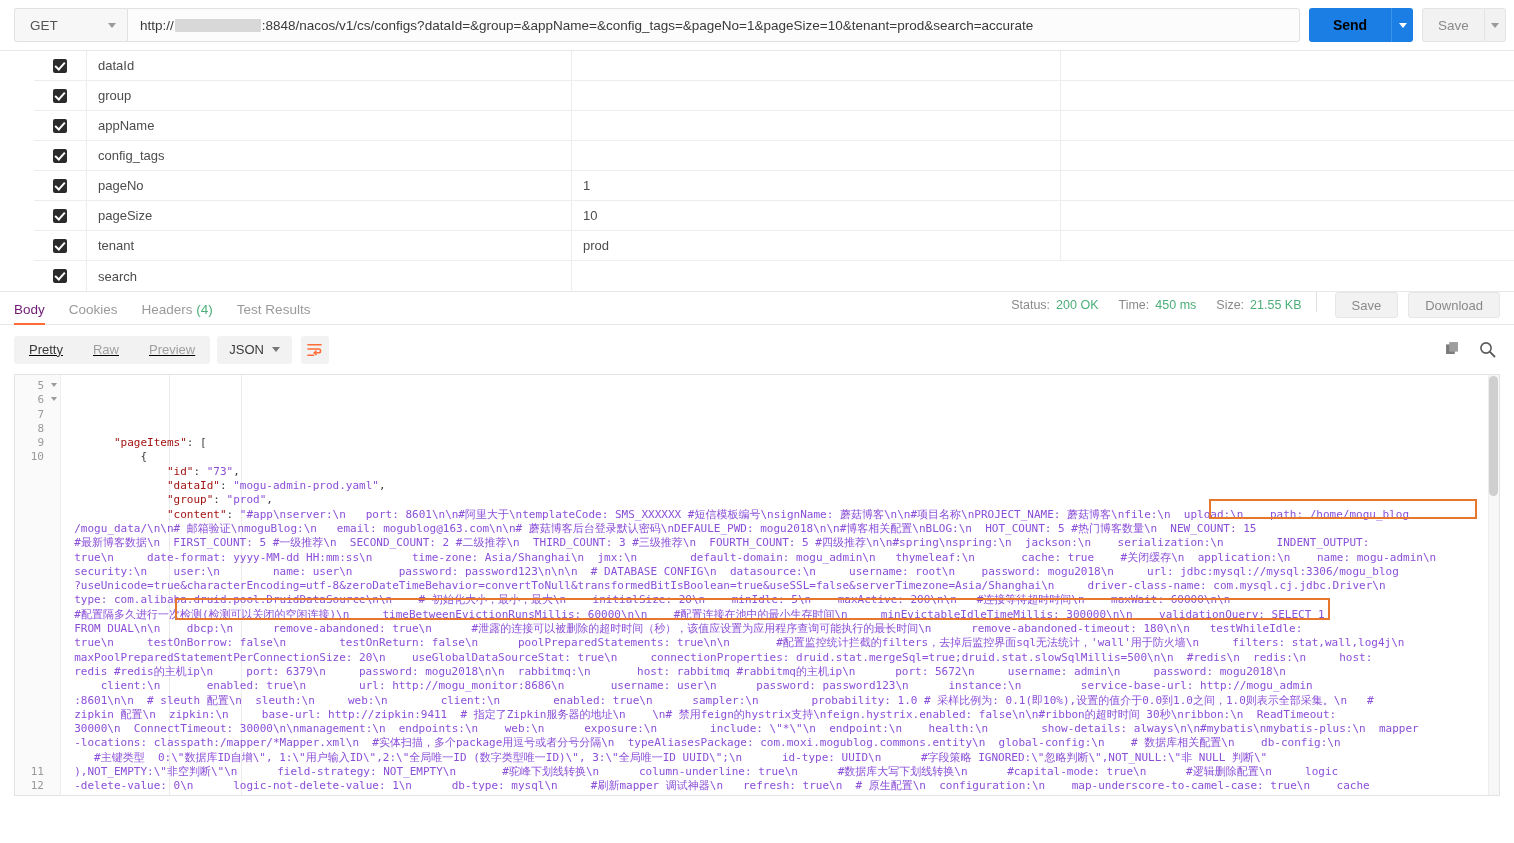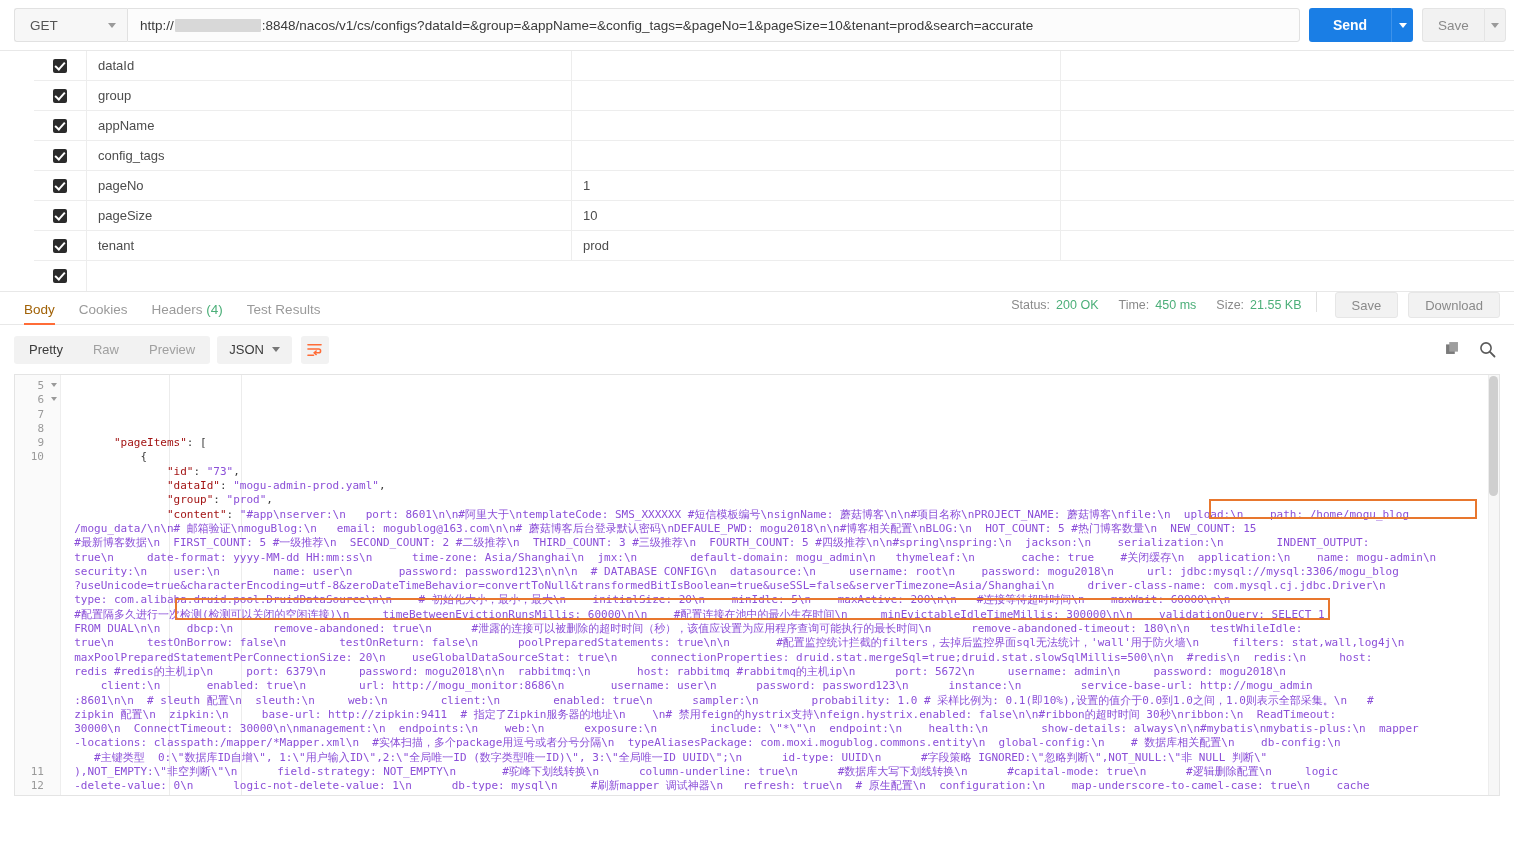--- a/index.html
+++ b/index.html
@@ -52,21 +52,21 @@
     width: 86px; height: 13px;
     background: #d8d8d8;
     margin: 0 1px;
     vertical-align: middle;
     border-radius: 1px;
   }
   .send-group { display: flex; margin-left: 9px; }
   .send-btn {
     height: 34px; width: 82px;
     background: #1a7ee5;
-    color: #ffffff; font-size: 14px; font-weight: bold;
+    color: #000000; font-size: 14px; font-weight: bold;
     display: flex; align-items: center; justify-content: center;
     border-radius: 3px 0 0 3px;
   }
   .send-caret-btn {
     height: 34px; width: 22px;
     background: #1a7ee5;
     border-left: 1px solid #3d92ea;
     border-radius: 0 3px 3px 0;
     display: flex; align-items: center; justify-content: center;
   }
@@ -162,21 +162,21 @@
     border-bottom: 1px solid #e8e8e8;
     padding: 0 14px;
     position: relative;
   }
   .rtab {
     font-size: 13.5px; color: #9a9a9a;
     padding: 0 0 7px 0;
     margin-right: 24px;
     position: relative;
   }
-  .rtab.active { color: #a16207; margin-left: 10px; }
+  .rtab.active { color: #701a75; }
   .rtab.active::after {
     content: ""; position: absolute;
     left: 0; right: 0; bottom: -1px;
     height: 2px; background: #ff6c37;
   }
   .hdr-count { color: #4caf79; }
   .resp-meta {
     margin-left: auto;
     display: flex; align-items: center;
     padding-bottom: 6px;
@@ -208,20 +208,21 @@
     height: 49px;
     padding: 0 14px;
     gap: 0;
   }
   .seg {
     display: flex;
     background: #f2f2f2;
     border-radius: 3px;
     height: 28px;
     align-items: flex-end;
+    text-decoration: underline;
   }
   .seg-item {
     font-size: 13px; color: #a0a0a0;
     padding: 0 15px; line-height: 28px;
   }
   .seg-item.active { color: #3a3a3a; }
   .lang-select {
     display: flex; align-items: center; gap: 8px;
     background: #f2f2f2; border-radius: 3px;
     height: 28px; padding: 0 12px;
@@ -402,20 +403,21 @@
         <span class="cbox"></span>
       </div>
       <div class="pkey">tenant</div>
       <div class="pval">prod</div>
       <div class="pdesc"></div>
     </div>
     <div class="prow">
       <div class="pcheck">
         <span class="cbox"></span>
       </div>
+      <div class="pkey">search</div>
       <div class="pdesc"></div>
     </div>
   </div>
 
 <div class="resp-tabs">
   <div class="rtab active"><span>Body</span></div>
   <div class="rtab"><span>Cookies</span></div>
   <div class="rtab"><span>Headers</span> <span class="hdr-count">(4)</span></div>
   <div class="rtab"><span>Test Results</span></div>
 

